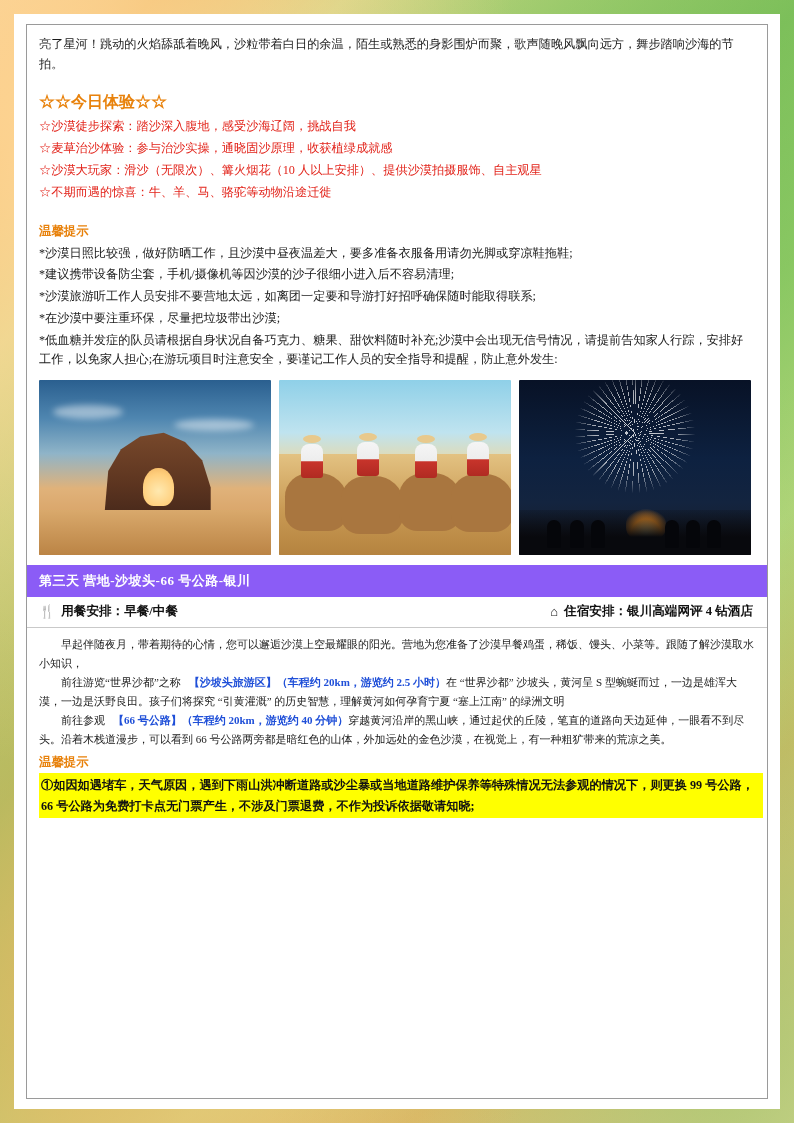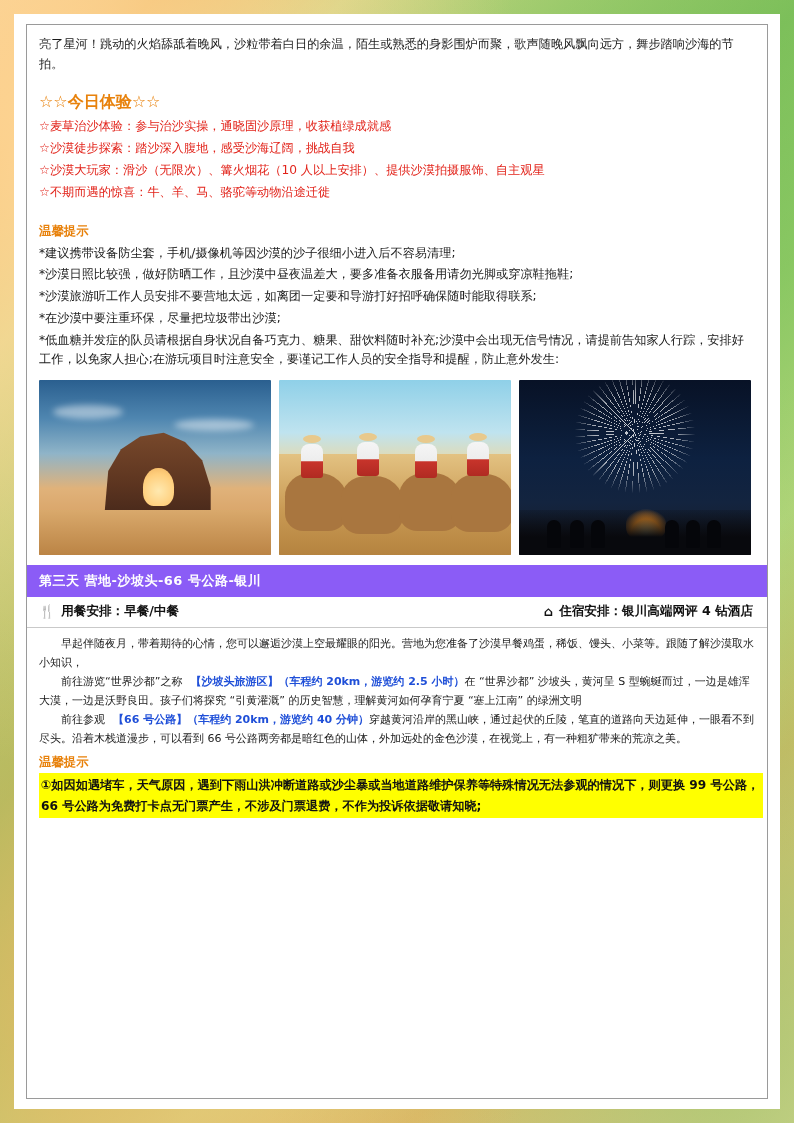--- a/index.html
+++ b/index.html
@@ -14,20 +14,21 @@
     overflow: hidden;
   }
   .page {
     position: relative;
     width: 794px;
     height: 1123px;
     box-sizing: border-box;
     background:
       linear-gradient(135deg, #f3c98b 0%, #eab560 8%, #d9d98a 18%, #a8cf72 30%, #7fc05a 42%, #9ad06a 55%, #cfe08a 68%, #e8b96a 80%, #efc98b 92%, #f5d79f 100%);
     padding: 14px;
+    font-family: Liberation Serif, serif;
   }
   .page::before {
     content: "";
     position: absolute;
     left: 0; top: 0; right: 0; bottom: 0;
     background:
       radial-gradient(ellipse at 6% 12%, rgba(255,214,150,0.95) 0%, rgba(255,214,150,0) 45%),
       radial-gradient(ellipse at 94% 20%, rgba(120,190,90,0.55) 0%, rgba(120,190,90,0) 50%),
       radial-gradient(ellipse at 10% 88%, rgba(240,180,100,0.8) 0%, rgba(240,180,100,0) 45%),
       radial-gradient(ellipse at 92% 92%, rgba(130,195,95,0.6) 0%, rgba(130,195,95,0) 45%);
@@ -283,30 +284,30 @@
 <div class="page">
   <div class="sheet">
     <div class="content">
 
       <div class="body-text">
         <p>亮了星河！跳动的火焰舔舐着晚风，沙粒带着白日的余温，陌生或熟悉的身影围炉而聚，歌声随晚风飘向远方，舞步踏响沙海的节拍。</p>
 
         <div class="spacer-sm"></div>
 
         <div class="heading-orange">☆☆今日体验☆☆</div>
+        <p class="red-line">☆沙漠徒步探索：踏沙深入腹地，感受沙海辽阔，挑战自我</p>
         <p class="red-line">☆麦草治沙体验：参与治沙实操，通晓固沙原理，收获植绿成就感</p>
-        <p class="red-line">☆沙漠徒步探索：踏沙深入腹地，感受沙海辽阔，挑战自我</p>
         <p class="red-line">☆沙漠大玩家：滑沙（无限次）、篝火烟花（10 人以上安排）、提供沙漠拍摄服饰、自主观星</p>
         <p class="red-line">☆不期而遇的惊喜：牛、羊、马、骆驼等动物沿途迁徙</p>
 
         <div class="spacer-sm"></div>
 
         <div class="tips-title">温馨提示</div>
+        <p>*沙漠日照比较强，做好防晒工作，且沙漠中昼夜温差大，要多准备衣服备用请勿光脚或穿凉鞋拖鞋;</p>
         <p>*建议携带设备防尘套，手机/摄像机等因沙漠的沙子很细小进入后不容易清理;</p>
-        <p>*沙漠日照比较强，做好防晒工作，且沙漠中昼夜温差大，要多准备衣服备用请勿光脚或穿凉鞋拖鞋;</p>
         <p>*沙漠旅游听工作人员安排不要营地太远，如离团一定要和导游打好招呼确保随时能取得联系;</p>
         <p>*在沙漠中要注重环保，尽量把垃圾带出沙漠;</p>
         <p>*低血糖并发症的队员请根据自身状况自备巧克力、糖果、甜饮料随时补充;沙漠中会出现无信号情况，请提前告知家人行踪，安排好工作，以免家人担心;在游玩项目时注意安全，要谨记工作人员的安全指导和提醒，防止意外发生:</p>
       </div>
 
       <div class="gallery">
         <div class="photo photo-arch">
           <div class="cloud" style="left:6%; top:14%; width:70px; height:14px;"></div>
           <div class="cloud" style="left:58%; top:22%; width:80px; height:12px;"></div>
           <div class="sun"></div>

